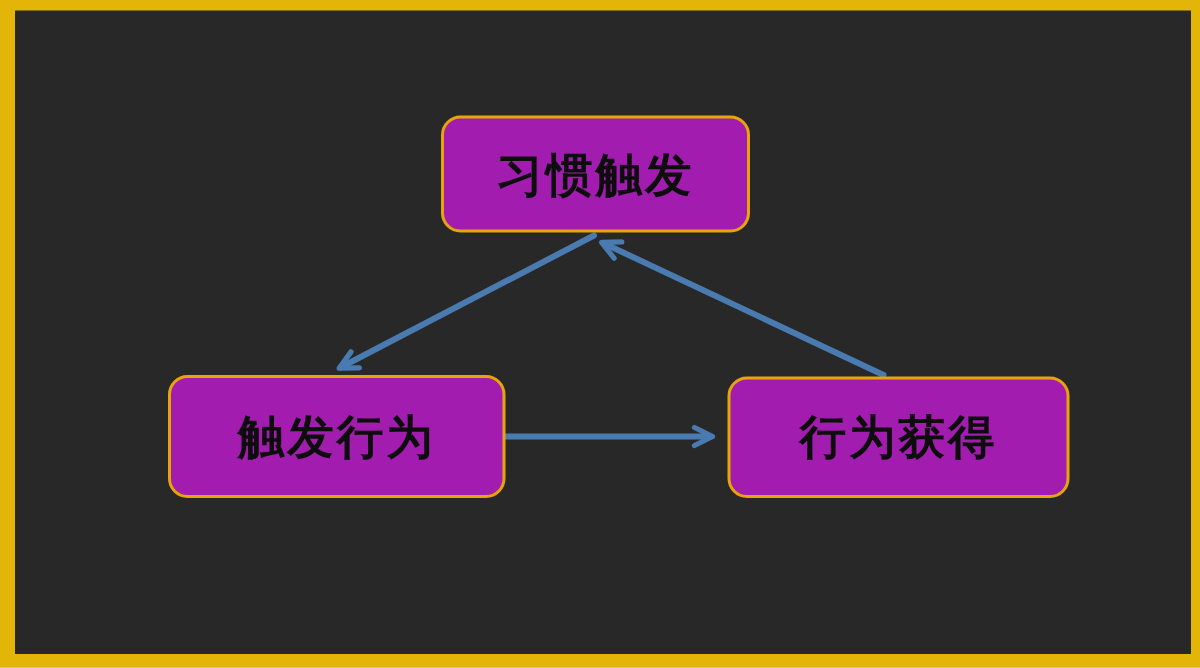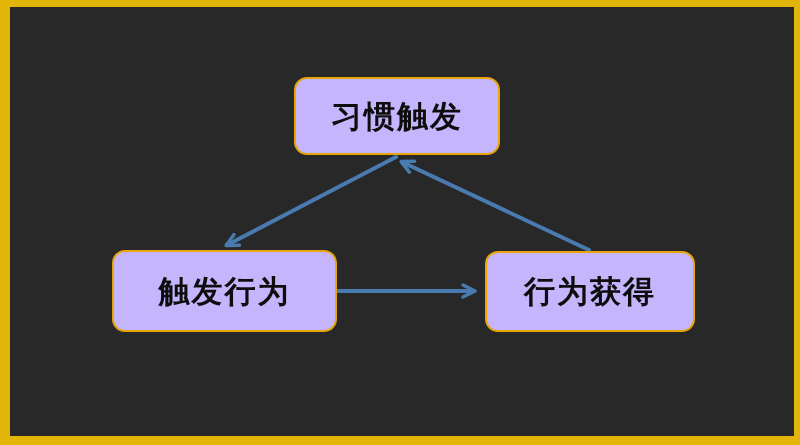--- a/index.html
+++ b/index.html
@@ -26,36 +26,36 @@
   .edges-layer {
     position: absolute;
     left: 0;
     top: 0;
     width: 800px;
     height: 445px;
     pointer-events: none;
   }
   .node {
     position: absolute;
-    background: #c4b5fd;
+    background: #a21caf;
     border: 2px solid #e8a50a;
     border-radius: 13px;
     box-sizing: border-box;
     display: flex;
     align-items: center;
     justify-content: center;
     color: #0d0d0d;
     font-weight: bold;
     font-size: 31px;
     letter-spacing: 2px;
     line-height: 1;
   }
   .node-top    { left: 294px; top: 77px;  width: 206px; height: 78px; }
   .node-left   { left: 112px; top: 250px; width: 225px; height: 82px; }
-  .node-right  { left: 485px; top: 251px; width: 210px; height: 81px; }
+  .node-right  { left: 485px; top: 251px; width: 228px; height: 81px; }
   .edge-line {
     stroke: #4a7bb0;
     stroke-width: 4;
     stroke-linecap: round;
   }
 </style>
 </head>
 <body>
 
 <div class="stage">

